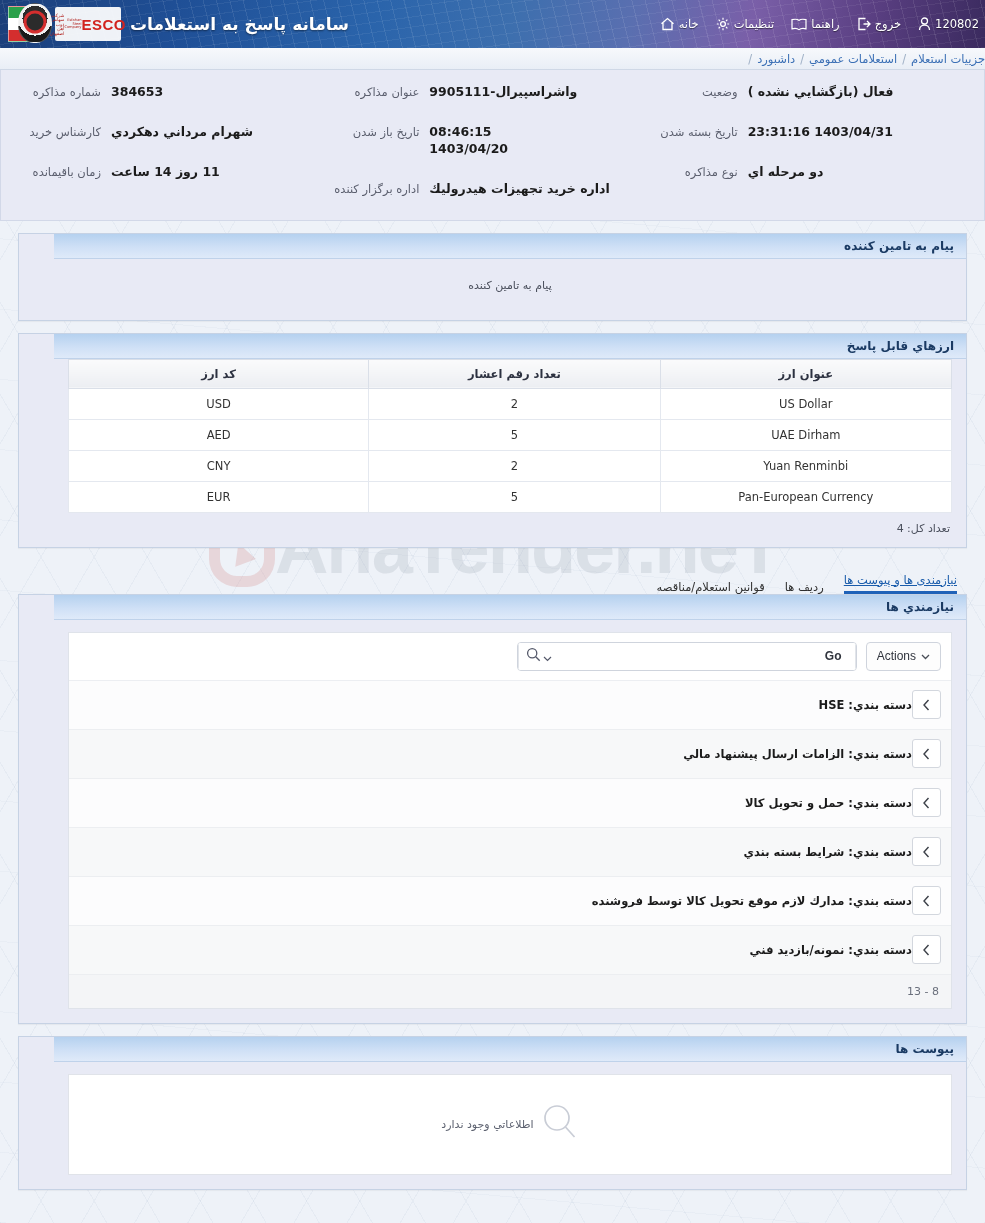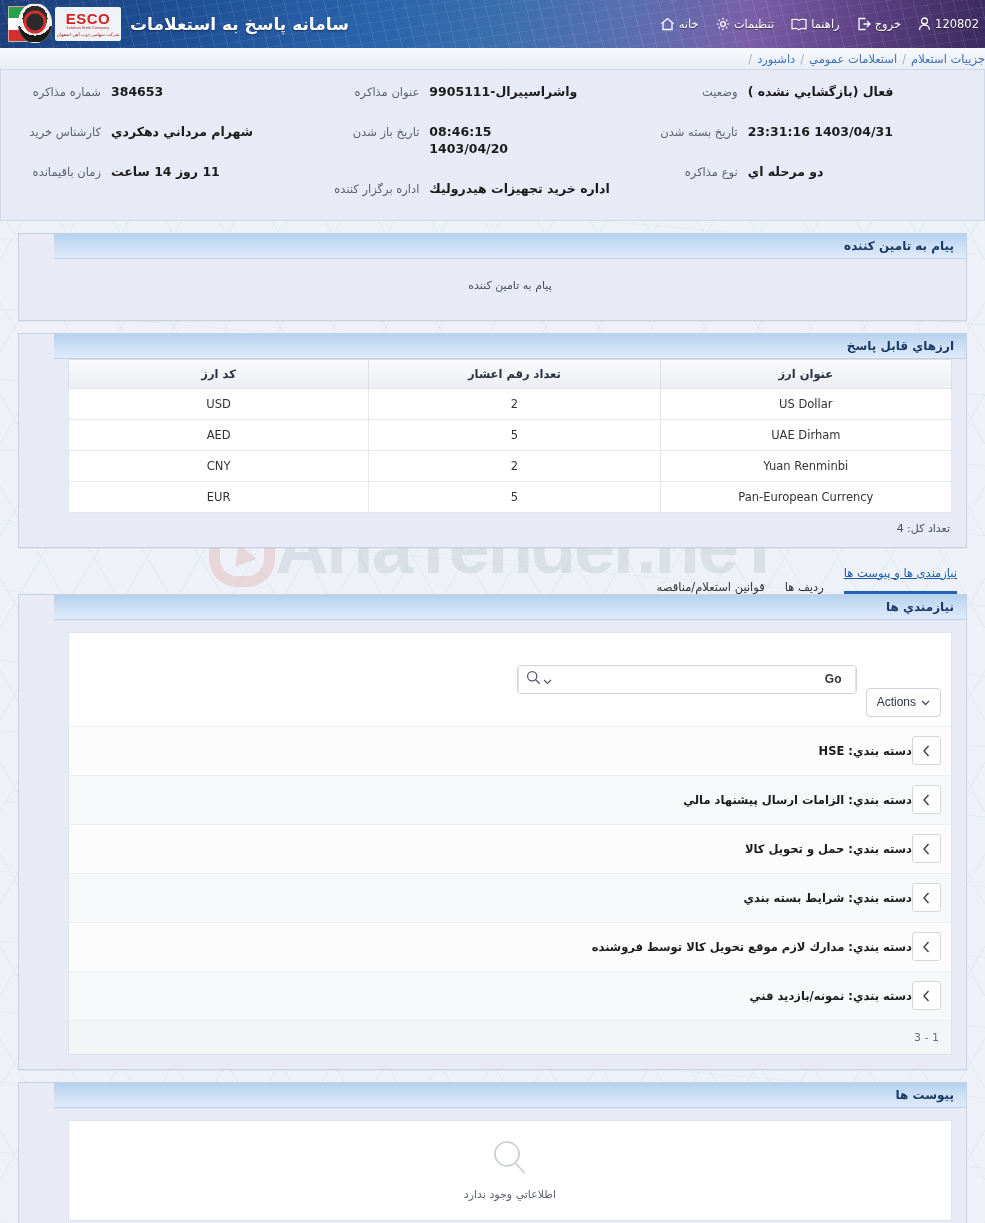--- a/index.html
+++ b/index.html
@@ -90,21 +90,21 @@
   .brand { display: flex; align-items: center; gap: 9px; }
   .app-title {
     color: #fff;
     font-size: 17px;
     font-weight: bold;
     letter-spacing: .2px;
     text-shadow: 0 1px 2px rgba(0,0,0,.45);
   }
   .esco-logo {
     width: 66px; height: 34px;
-    display: flex; flex-direction: column;
+    display: flex; flex-direction: row;
     align-items: center; justify-content: center;
     background: rgba(255,255,255,.93);
     border-radius: 2px;
     line-height: 1;
   }
   .esco-logo .esco-word {
     font-family: "Liberation Sans", sans-serif;
     font-weight: bold; font-size: 15px;
     color: #d2231f; letter-spacing: .5px;
   }
@@ -268,21 +268,21 @@
   .tab {
     font-size: 11.5px;
     color: #2f2f2f;
     cursor: pointer;
     white-space: nowrap;
   }
   .tab.active {
     color: #1a5cab;
     text-decoration: underline;
     border-bottom: 3px solid #1f62b8;
-    padding-bottom: 11px;
+    padding-bottom: 4px;
   }
 
   
   .req-panel { margin-top: 0; }
   .req-inner {
     margin: 12px 14px 14px;
     background: #fff;
     border: 1px solid #dfe3ea;
   }
   .toolbar {
@@ -335,21 +335,20 @@
     border: 1px solid #cfd4dd;
     border-radius: 4px;
     background: #fdfdfd;
     display: flex; align-items: center; justify-content: center;
     gap: 5px;
     font-size: 12px;
     color: #30343d;
     cursor: pointer;
     padding: 0 10px;
     font-family: "Liberation Sans", sans-serif;
-    margin-top: 46px;
   }
 
   .req-row {
     display: flex;
     align-items: center;
     justify-content: flex-start;
     height: 49px;
     padding: 0 10px;
     border-bottom: 1px solid #eceef1;
     background: #f7f8f9;
@@ -379,21 +378,20 @@
     direction: ltr;
   }
 
   
   .attach-inner {
     margin: 12px 14px 14px;
     background: #fff;
     border: 1px solid #e0e3e9;
     height: 101px;
     display: flex;
-    flex-direction: column;
     align-items: center;
     justify-content: center;
     gap: 7px;
   }
   .empty-text { font-size: 11px; color: #5d6270; }
 </style>
 </head>
 <body>
 
 <div class="page-bg"></div>
@@ -661,21 +659,21 @@
       </div>
       <div class="req-row">
         <div class="chev-btn">
           <svg width="9" height="12" viewBox="0 0 9 12">
               <path d="M6.5 1L2 6l4.5 5" fill="none" stroke="#3c4048" stroke-width="1.4"></path>
             </svg>
         </div>
         <div class="req-label">دسته بندي: نمونه/بازدید فني</div>
       </div>
 
-      <div class="req-pager">3 - 1</div>
+      <div class="req-pager">13 - 8</div>
     </div>
   </div>
 
   <div class="panel">
     <div class="panel-head">
       <div class="panel-head-title">پیوست ها</div>
     </div>
     <div class="attach-inner">
       <span>
         <svg width="38" height="38" viewBox="0 0 38 38">

